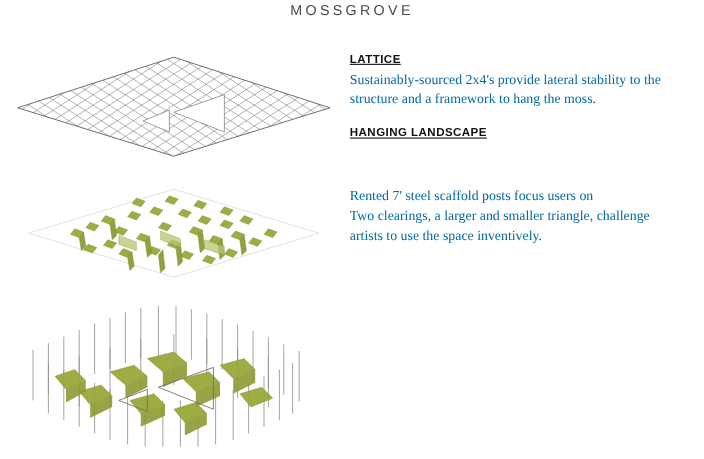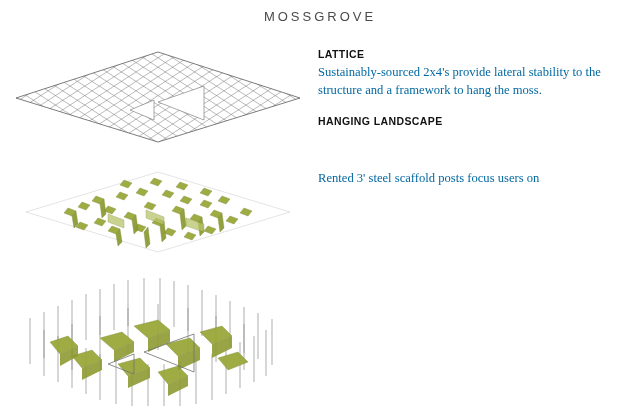--- a/index.html
+++ b/index.html
@@ -15,21 +15,21 @@
     overflow: hidden;
     position: relative;
   }
   .page {
     position: relative;
     width: 640px;
     height: 417px;
   }
   .title {
     position: absolute;
-    top: 9px;
+    top: 2px;
     left: 0;
     width: 640px;
     text-align: center;
     font-family: "Liberation Sans", sans-serif;
     font-size: 13px;
     letter-spacing: 3px;
     color: #4a4a4a;
   }
   
   .text-col {
@@ -41,20 +41,21 @@
   .block {
     margin-bottom: 16px;
   }
   .block-heading {
     font-family: "Liberation Sans", sans-serif;
     font-weight: bold;
     font-size: 10.5px;
     letter-spacing: 0.4px;
     color: #111;
     margin-bottom: 3px;
+    text-decoration: underline;
   }
   .block-body {
     font-family: "Liberation Serif", serif;
     font-size: 12.6px;
     line-height: 1.43;
     color: #0369a1;
   }
   .block-body .lead {
     display: block;
   }
@@ -303,18 +304,19 @@
       <div class="block-heading">LATTICE</div>
       <div class="block-body">Sustainably-sourced 2x4's provide lateral stability to the structure and a framework to hang the moss.</div>
     </div>
 
     <div class="block block-2">
       <div class="block-heading">HANGING LANDSCAPE</div>
     </div>
 
     <div class="block block-3">
       <div class="block-body">
-        <span class="lead">Rented 3' steel scaffold posts focus users on</span>
+        <span class="lead">Rented 7' steel scaffold posts focus users on</span>
       </div>
+      <div class="block-body">Two clearings, a larger and smaller triangle, challenge artists to use the space inventively.</div>
     </div>
 
   </div>
 </div>
 
 </body></html>

